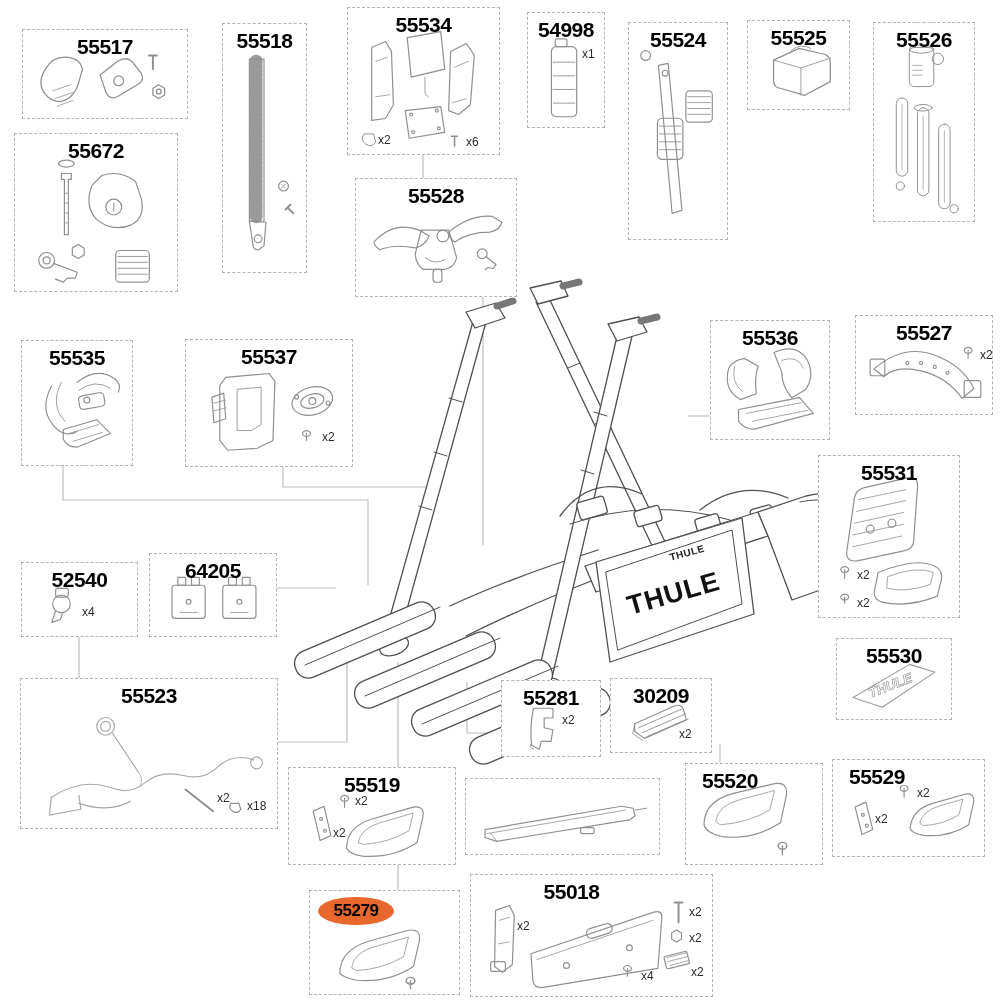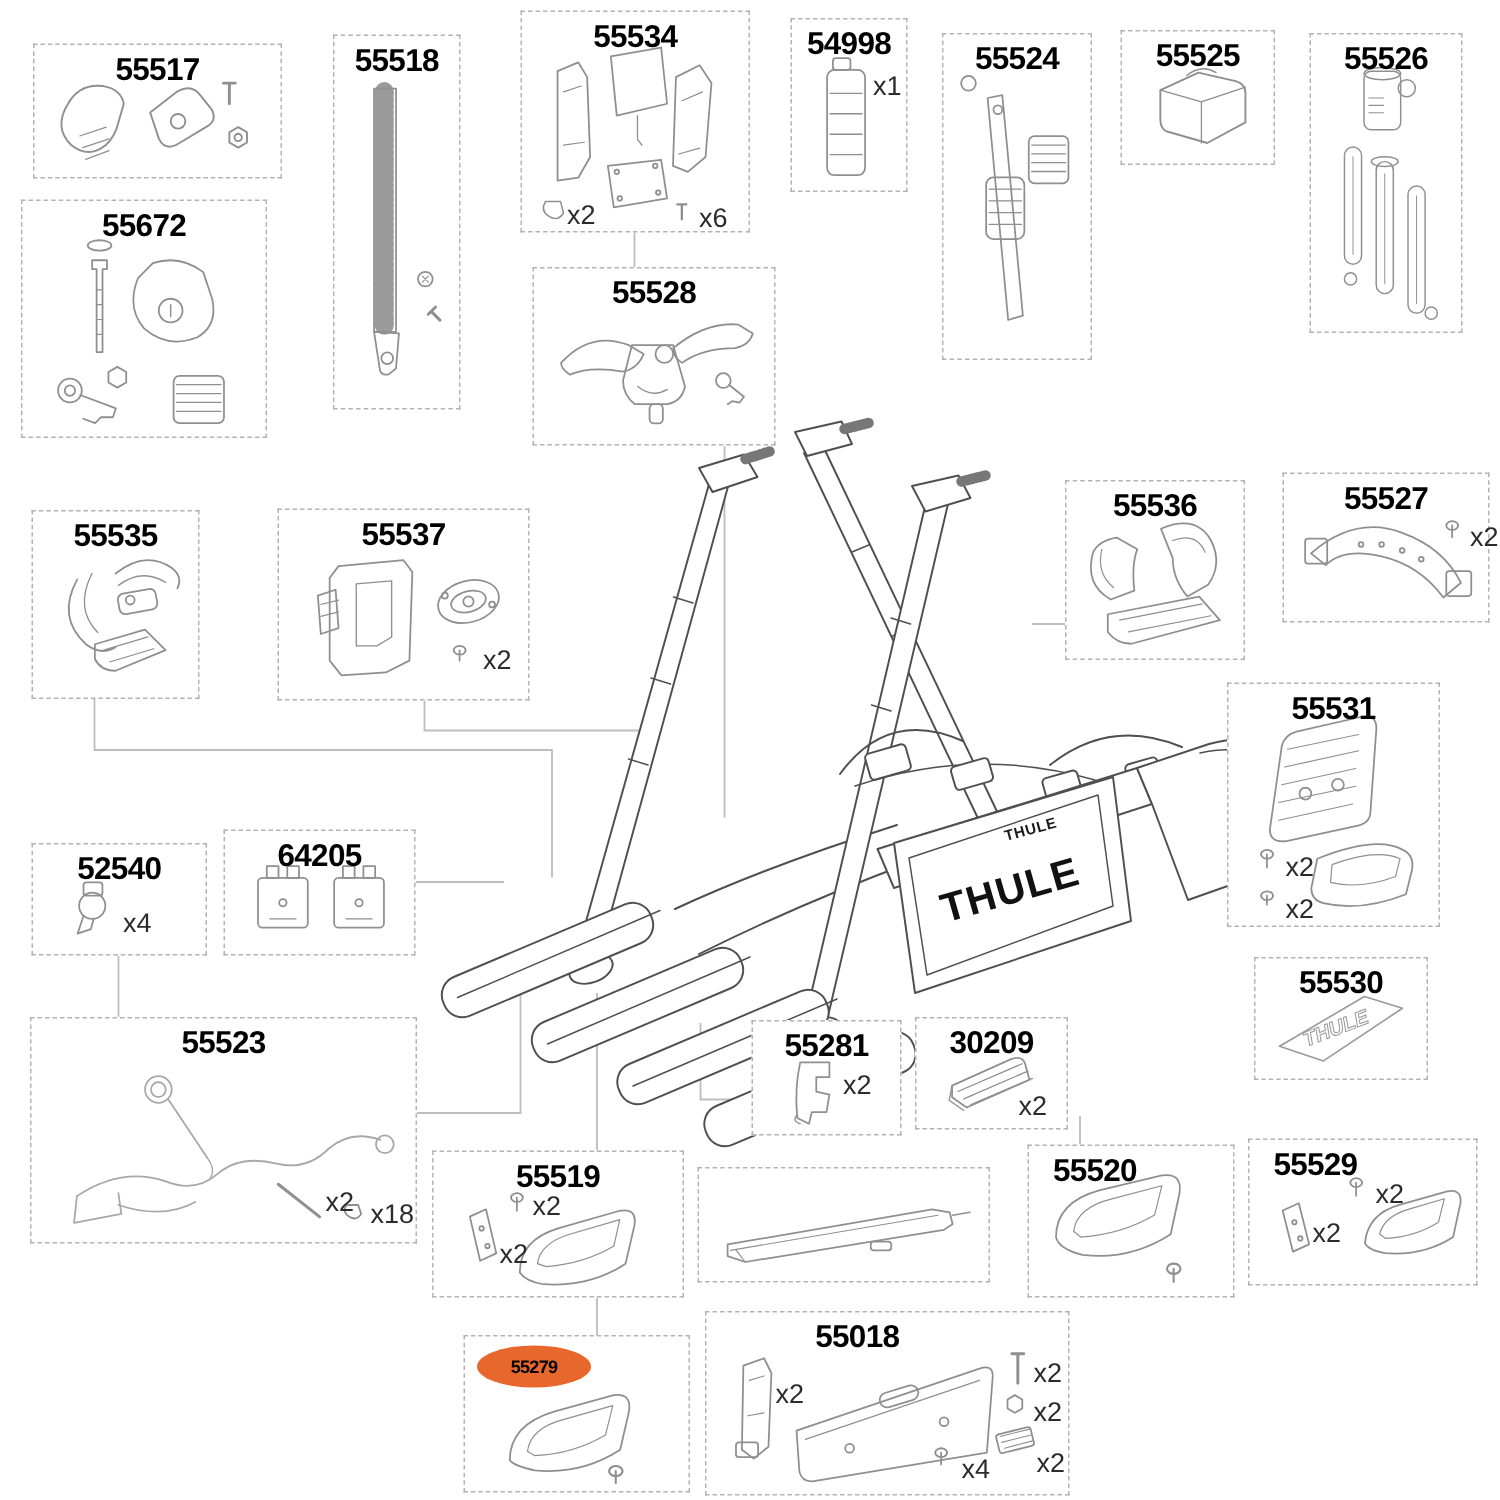--- a/index.html
+++ b/index.html
@@ -4,24 +4,24 @@
 <style>
   html,body{margin:0;padding:0;background:#fff;}
   .page{position:relative;width:1000px;height:1000px;background:#fff;overflow:hidden;
         font-family:"Liberation Sans","DejaVu Sans",sans-serif;}
   #scene{position:absolute;left:0;top:0;width:1000px;height:1000px;}
   .box{position:absolute;border:1px dashed #b3b3b3;background:#fff;box-sizing:border-box;}
   .num{position:absolute;top:5px;left:0;right:0;text-align:center;font-weight:700;
        font-size:21px;color:#000;letter-spacing:-0.5px;z-index:3;}
   .num-left{text-align:left;padding-left:16px;}
   .sk{position:absolute;left:0;top:0;width:100%;height:100%;z-index:1;}
-  .qty{position:absolute;font-size:18px;color:#2b2b2b;z-index:3;font-weight:400;}
+  .qty{position:absolute;font-size:12px;color:#2b2b2b;z-index:3;font-weight:400;}
   .hl{position:absolute;left:8px;top:6px;width:76px;height:28px;background:#E8672C;
       border-radius:50%;display:flex;align-items:center;justify-content:center;
-      font-weight:700;font-size:12px;color:#000;z-index:3;letter-spacing:-0.5px;}
+      font-weight:700;font-size:17px;color:#000;z-index:3;letter-spacing:-0.5px;}
 </style>
 </head>
 <body>
 
 <div class="page">
 
 <svg id="scene" viewBox="0 0 1000 1000">
   <g stroke="#bdbdbd" fill="none" stroke-width="1.2">
     <path d="M423,155V178"></path>
     <path d="M483,297V545"></path>

